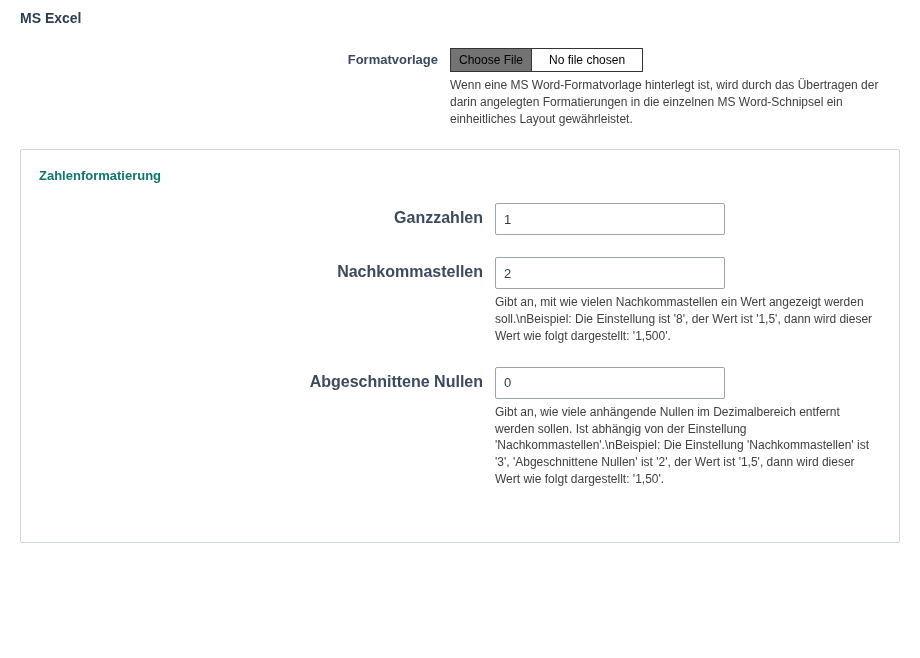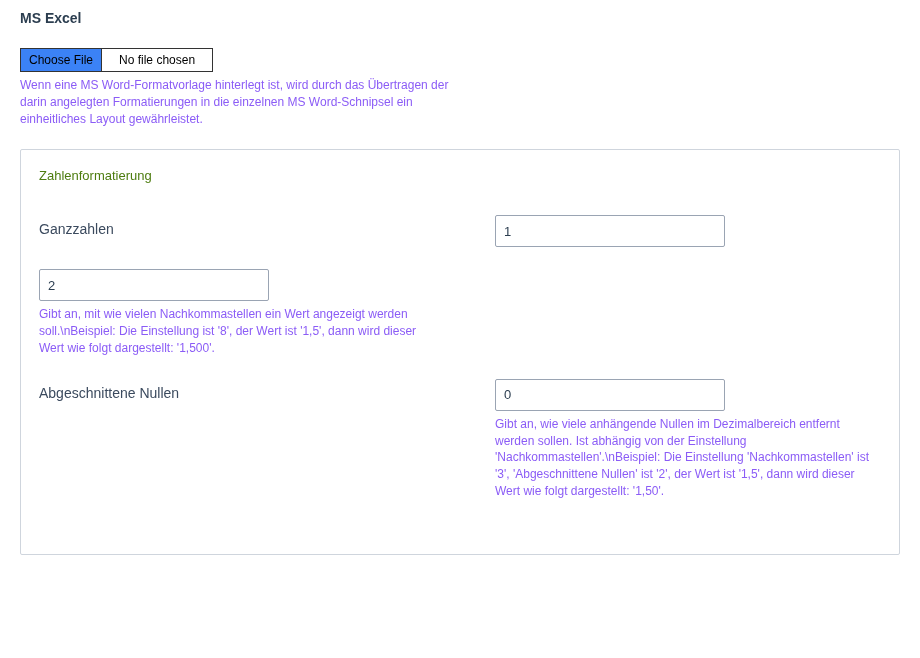--- a/index.html
+++ b/index.html
@@ -39,79 +39,80 @@
       flex: 1;
       max-width: 435px;
     }
     .file-input-wrapper {
       display: inline-flex;
       border: 1px solid #333;
       height: 24px;
       align-items: stretch;
     }
     .file-choose-btn {
-      background: #3b82f6;
+      background: #737373;
       border: none;
       border-right: 1px solid #333;
       padding: 0 8px;
       font-size: 12px;
       font-family: inherit;
       cursor: pointer;
       color: #000;
     }
     .file-chosen-text {
       padding: 0 17px;
       font-size: 12px;
       display: flex;
       align-items: center;
       color: #000;
       min-width: 100px;
     }
     .help-text {
       font-size: 12px;
-      color: #8b5cf6;
+      color: #404040;
       line-height: 1.4;
       margin-top: 5px;
     }
     .fieldset-box {
       border: 1px solid #cfd5dd;
       border-radius: 2px;
       padding: 18px 22px 10px 18px;
       margin-top: 22px;
     }
     .fieldset-legend {
       font-size: 13px;
-      color: #4d7c0f;
-      margin-bottom: 32px;
-      font-weight: 400;
+      color: #0f766e;
+      margin-bottom: 20px;
+      font-weight: 700;
     }
     .text-input {
       width: 230px;
       height: 32px;
       border: 1px solid #9aa4b3;
       border-radius: 2px;
       padding: 0 8px;
       font-size: 13px;
       color: #2c3e50;
       font-family: inherit;
     }
     .field-group {
       margin-bottom: 22px;
     }
     .inner-row {
       display: flex;
       align-items: flex-start;
     }
     .inner-label-col {
       width: 456px;
+      text-align: right;
       padding-right: 12px;
       padding-top: 6px;
-      font-weight: 400;
+      font-weight: 700;
       color: #3b4a5e;
-      font-size: 14px;
+      font-size: 16px;
       flex-shrink: 0;
     }
     .inner-control-col {
       flex: 1;
       max-width: 400px;
     }
     .checkbox-wrapper {
       display: inline-block;
       width: 28px;
       height: 28px;
@@ -136,20 +137,21 @@
       stroke-linecap: round;
       stroke-linejoin: round;
     }
   </style>
 </head>
 <body>
 
 <div class="section-title">MS Excel</div>
 
 <div class="form-row">
+  <div class="label-col">Formatvorlage</div>
   <div class="control-col">
     <div class="file-input-wrapper">
       <button class="file-choose-btn">Choose File</button>
       <span class="file-chosen-text">No file chosen</span>
     </div>
     <div class="help-text">Wenn eine MS Word-Formatvorlage hinterlegt ist, wird durch das Übertragen der darin angelegten Formatierungen in die einzelnen MS Word-Schnipsel ein einheitliches Layout gewährleistet.</div>
   </div>
 </div>
 
 <div class="fieldset-box">
@@ -159,20 +161,21 @@
     <div class="inner-row">
       <div class="inner-label-col">Ganzzahlen</div>
       <div class="inner-control-col">
         <input type="text" class="text-input" value="1" style="">
       </div>
     </div>
   </div>
 
   <div class="field-group">
     <div class="inner-row">
+      <div class="inner-label-col">Nachkommastellen</div>
       <div class="inner-control-col">
         <input type="text" class="text-input" value="2" style="">
         <div class="help-text">Gibt an, mit wie vielen Nachkommastellen ein Wert angezeigt werden soll.\nBeispiel: Die Einstellung ist '8', der Wert ist '1,5', dann wird dieser Wert wie folgt dargestellt: '1,500'.</div>
       </div>
     </div>
   </div>
 
   <div class="field-group">
     <div class="inner-row">
       <div class="inner-label-col">Abgeschnittene Nullen</div>

